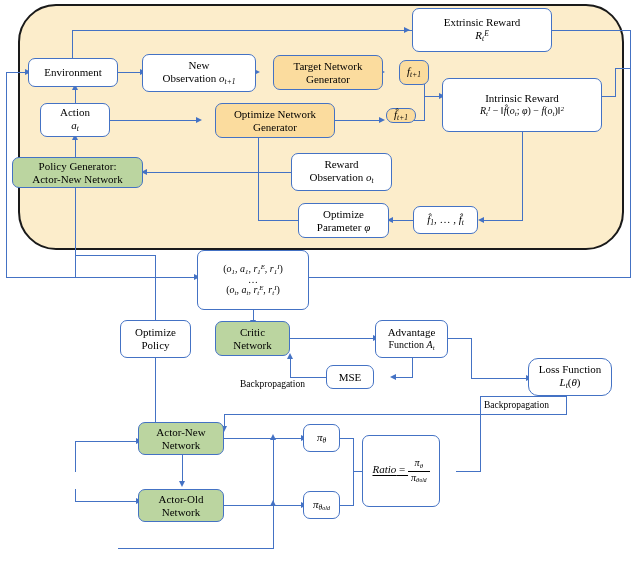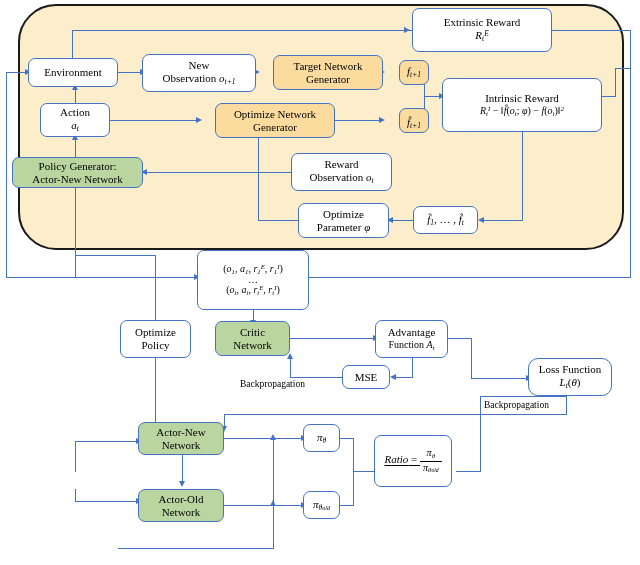--- a/index.html
+++ b/index.html
@@ -229,21 +229,21 @@
   <div class="node" style="left:40px;top:103px;width:70px;height:34px;">
     <span>Action</span>
     <span class="mathline"><span class="mi">a</span><span class="sub">t</span></span>
   </div>
 
   <div class="node tan" style="left:198px;top:103px;width:120px;height:35px;">
     <span>Optimize Network</span>
     <span>Generator</span>
   </div>
 
-  <div class="node tan" style="left:382px;top:108px;width:30px;height:25px;justify-content:flex-end;">
+  <div class="node tan" style="left:369px;top:108px;width:30px;height:15px;">
     <span class="mathline"><span class="mi">f̂</span><span class="sub">t+1</span></span>
   </div>
 
   <div class="node green" style="left:12px;top:157px;width:131px;height:31px;">
     <span class="small">Policy Generator:</span>
     <span class="small">Actor-New Network</span>
   </div>
 
   <div class="node" style="left:291px;top:153px;width:101px;height:38px;">
     <span>Reward</span>
@@ -273,21 +273,21 @@
   <div class="node green" style="left:215px;top:321px;width:75px;height:35px;">
     <span>Critic</span>
     <span>Network</span>
   </div>
 
   <div class="node" style="left:375px;top:320px;width:73px;height:38px;">
     <span class="small">Advantage</span>
     <span class="mathline" style="font-size:10px;">Function <span class="mi">A</span><span class="sub">t</span></span>
   </div>
 
-  <div class="node" style="left:342px;top:365px;width:48px;height:24px;">
+  <div class="node" style="left:326px;top:365px;width:48px;height:24px;">
     <span>MSE</span>
   </div>
 
   <div class="node" style="left:528px;top:358px;width:84px;height:38px;border-radius:10px;">
     <span class="small">Loss Function</span>
     <span class="mathline"><span class="mi">L</span><span class="sub">t</span>(<span class="mi">θ</span>)</span>
   </div>
 
   <div class="node green" style="left:138px;top:422px;width:86px;height:33px;">
     <span>Actor-New</span>
@@ -302,20 +302,20 @@
 
 
   <div class="node" style="left:303px;top:424px;width:37px;height:28px;">
     <span class="mathline"><span class="mi">π</span><span class="sub">θ</span></span>
   </div>
 
   <div class="node" style="left:303px;top:491px;width:37px;height:28px;">
     <span class="mathline"><span class="mi">π</span><span class="sub">θ<span style="font-size:0.8em">old</span></span></span>
   </div>
 
-  <div class="node" style="left:374px;top:435px;width:78px;height:52px;text-decoration:underline;">
+  <div class="node" style="left:362px;top:435px;width:78px;height:72px;text-decoration:underline;">
     <span class="mathline"><span class="mi">Ratio</span> = <span class="frac"><span class="num"><span class="mi">π</span><span class="sub">θ</span></span><span class="den"><span class="mi">π</span><span class="sub">θ<span style="font-size:0.8em">old</span></span></span></span></span>
   </div>
 
   <div class="edge-label" style="left:240px;top:379px;">Backpropagation</div>
   <div class="edge-label" style="left:484px;top:400px;">Backpropagation</div>
 
 </div>
 
 </body></html>

